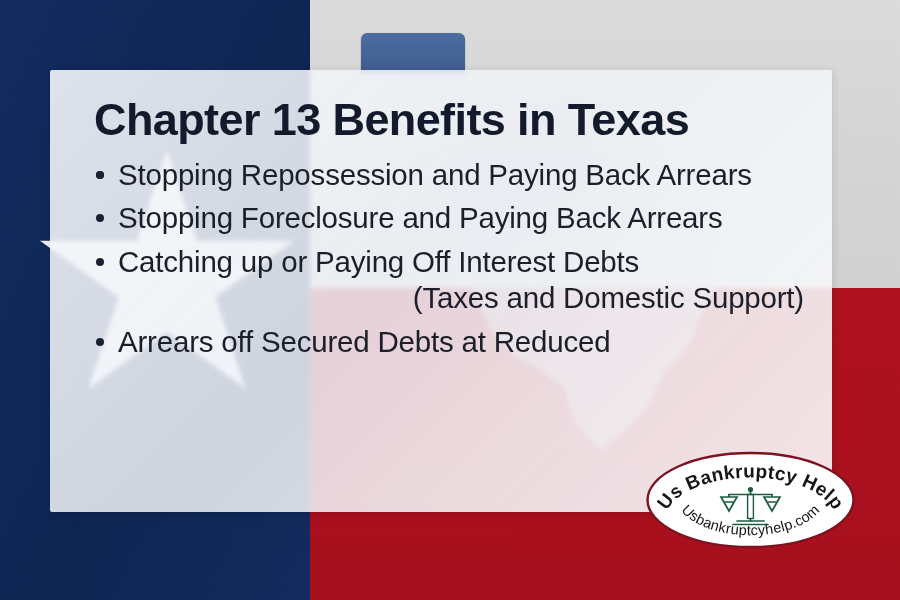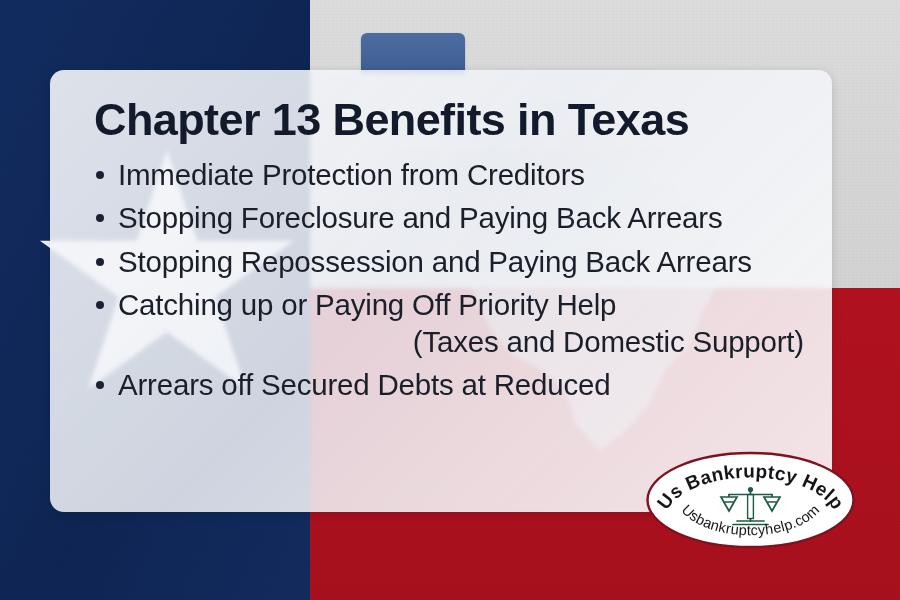--- a/index.html
+++ b/index.html
@@ -95,21 +95,21 @@
     box-shadow: 0 1px 2px rgba(0,0,0,.25);
   }
 
   
   .card {
     position: absolute;
     left: 50px;
     top: 70px;
     width: 782px;
     height: 442px;
-    border-radius: 14px;
+    border-radius: 2px;
     background: linear-gradient(135deg,
         rgba(244,246,250,.90) 0%,
         rgba(238,241,246,.86) 45%,
         rgba(252,252,253,.90) 100%);
     backdrop-filter: blur(2px);
     box-shadow: 0 2px 10px rgba(0,0,0,.14);
     box-sizing: border-box;
     padding: 26px 28px 0 44px;
   }
 
@@ -176,36 +176,35 @@
   <div class="flag-noise"></div>
 
   <div class="card">
 
     <h1 class="poster-title">Chapter 13 Benefits in Texas</h1>
 
     <ul class="benefit-list">
 
       <li class="benefit-item">
         <span class="bullet-dot"></span>
-        <span>Immediate Protection from Creditors</span>
+      </li>
+
+      <li class="benefit-item">
+        <span class="bullet-dot"></span>
+        <span>Stopping Repossession and Paying Back Arrears</span>
       </li>
 
       <li class="benefit-item">
         <span class="bullet-dot"></span>
         <span>Stopping Foreclosure and Paying Back Arrears</span>
       </li>
 
       <li class="benefit-item">
         <span class="bullet-dot"></span>
-        <span>Stopping Repossession and Paying Back Arrears</span>
-      </li>
-
-      <li class="benefit-item">
-        <span class="bullet-dot"></span>
-        <span>Catching up or Paying Off Priority Help</span>
+        <span>Catching up or Paying Off Interest Debts</span>
         <span class="line2">(Taxes and Domestic Support)</span>
       </li>
 
       <li class="benefit-item">
         <span class="bullet-dot"></span>
         <span>Arrears off Secured Debts at Reduced</span>
       </li>
 
     </ul>
   </div>

